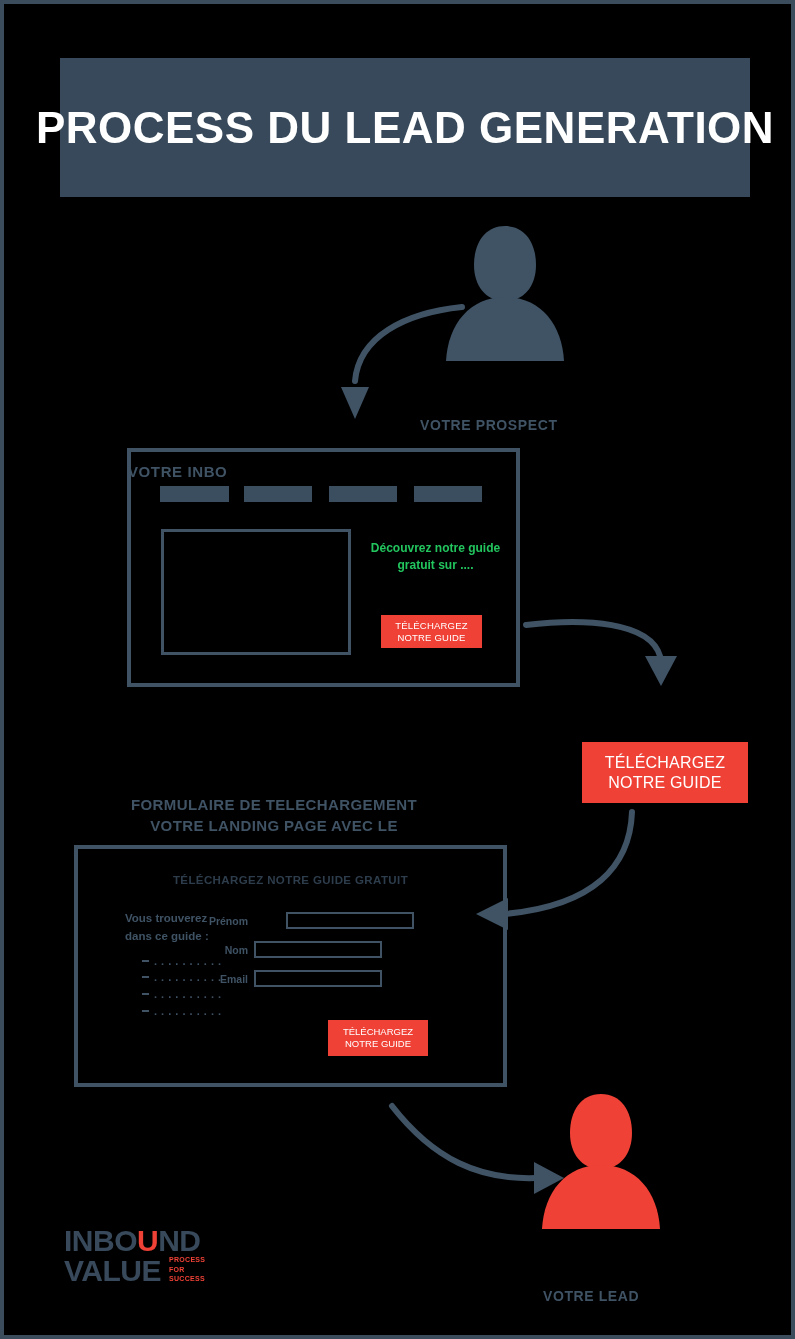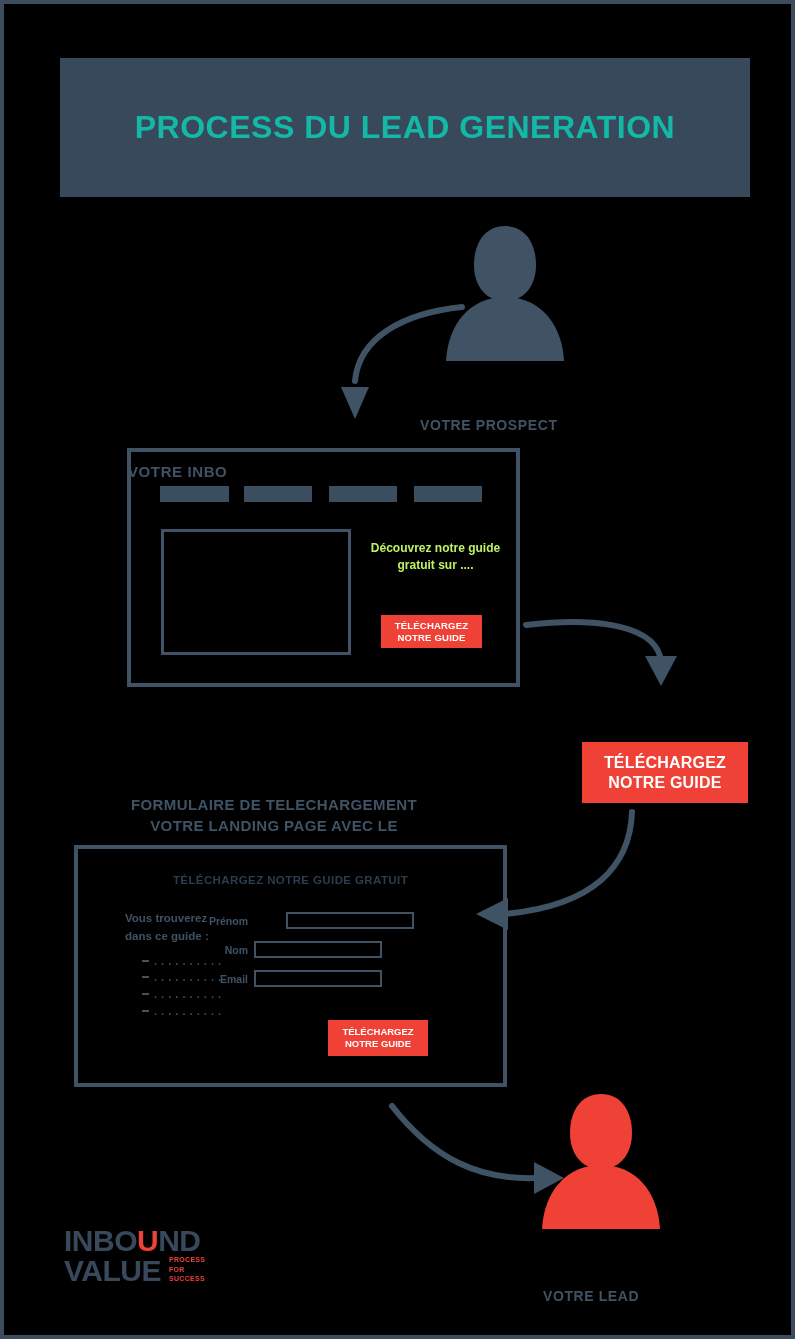--- a/index.html
+++ b/index.html
@@ -19,22 +19,22 @@
   #header-banner {
     position: absolute;
     left: 56px; top: 54px;
     width: 690px; height: 139px;
     background: #37495a;
     display: flex;
     align-items: center;
     justify-content: center;
   }
   #header-title {
-    color: #14b8a6;
-    font-size: 32px;
+    color: #ffffff;
+    font-size: 44px;
     font-weight: bold;
     letter-spacing: 0.5px;
     white-space: nowrap;
   }
   
   .section-label {
     position: absolute;
     color: #3f5365;
     font-size: 14px;
     font-weight: bold;
@@ -65,31 +65,31 @@
     position: absolute;
     left: 30px; top: 77px;
     width: 190px; height: 126px;
     border: 3px solid #3f5365;
   }
   #site-copy {
     position: absolute;
     left: 232px; top: 88px;
     width: 145px;
     text-align: center;
-    color: #bef264;
+    color: #22c55e;
     font-size: 12px;
     font-weight: bold;
     line-height: 1.42;
   }
   
   .cta-btn {
     position: absolute;
     background: #ef4136;
     color: #ffffff;
-    font-weight: bold;
+    font-weight: normal;
     text-align: center;
     display: flex;
     flex-direction: column;
     justify-content: center;
     line-height: 1.22;
   }
   #site-cta {
     left: 377px; top: 611px;
     width: 101px; height: 33px;
     font-size: 9.5px;

